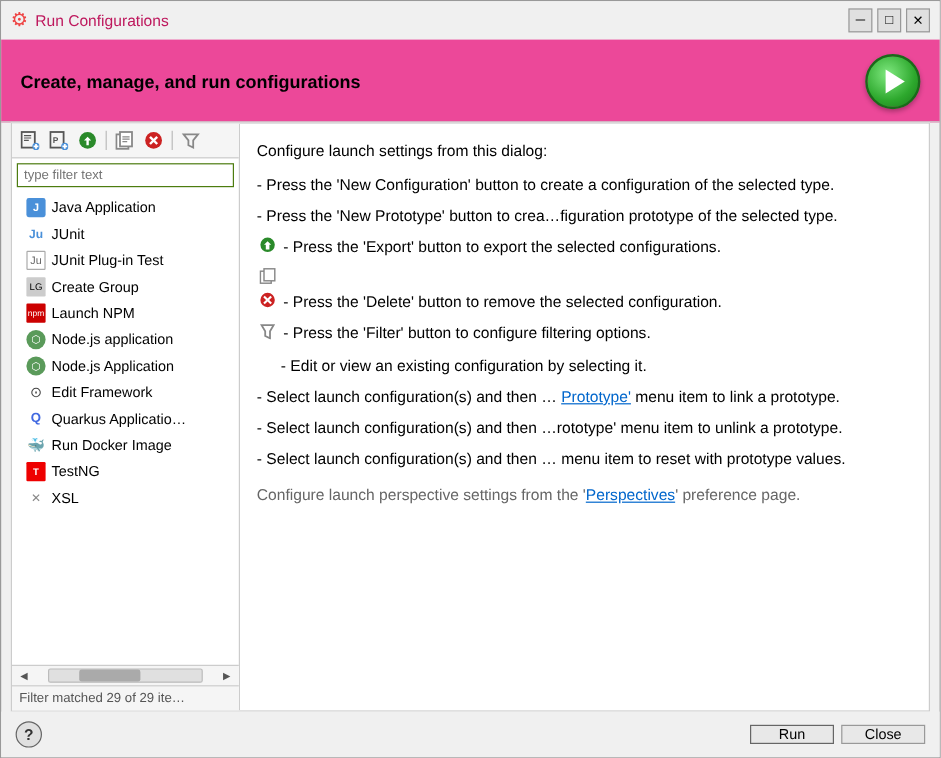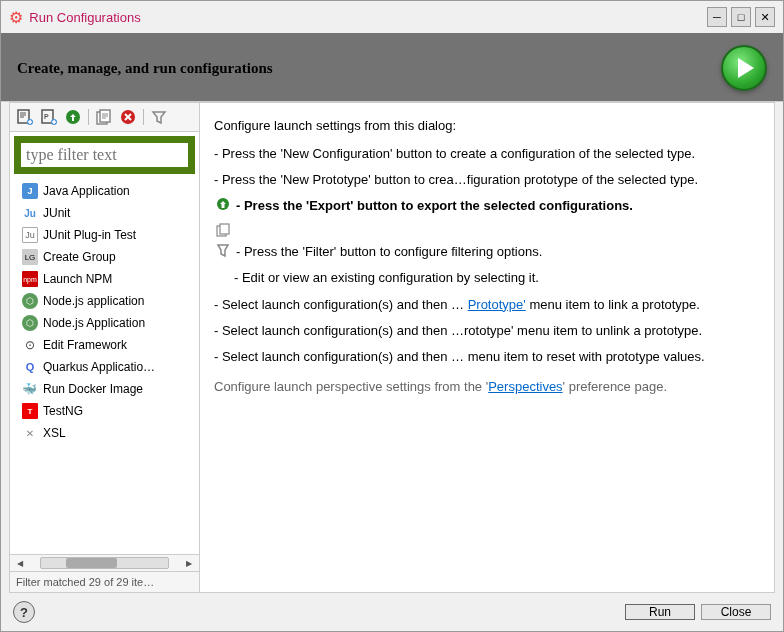--- a/index.html
+++ b/index.html
@@ -50,22 +50,21 @@
       align-items: center;
       justify-content: center;
       font-size: 11px;
     }
     .header-section {
       padding: 12px 16px 10px 16px;
       display: flex;
       align-items: center;
       justify-content: space-between;
       border-bottom: 1px solid #ccc;
-      background: #737373;
-      font-family: Liberation Serif, serif;
+      background: #ec4899;
     }
     .header-title {
       font-size: 15px;
       font-weight: bold;
       color: #000;
     }
     .run-button-circle {
       width: 46px;
       height: 46px;
       border-radius: 50%;
@@ -125,26 +124,25 @@
     }
     .toolbar-separator {
       width: 1px;
       height: 16px;
       background: #bbb;
       margin: 0 2px;
     }
     .filter-input {
       margin: 4px;
       padding: 3px 5px;
-      border: 7px solid #4d7c0f;
-      font-size: 16px;
+      border: 1px solid #4d7c0f;
+      font-size: 11px;
       color: #888;
       width: calc(100% - 8px);
       outline: none;
-      font-family: Liberation Serif, serif;
     }
     .tree-list {
       flex: 1;
       overflow-y: auto;
       padding: 2px 0;
     }
     .tree-item {
       display: flex;
       align-items: center;
       padding: 3px 8px 3px 12px;
@@ -413,36 +411,46 @@
 
       <div class="left-footer">
         <span>Filter matched 29 of 29 ite…</span>
       </div>
     </div>
 
     <div class="right-panel">
       <p style="margin-bottom:6px;">Configure launch settings from this dialog:</p>
       <p style="margin-bottom:4px;">- Press the 'New Configuration' button to create a configuration of the selected type.</p>
       <p style="margin-bottom:4px;">- Press the 'New Prototype' button to crea…figuration prototype of the selected type.</p>
-      <div class="right-content-line" style="margin-bottom:4px;font-weight:bold;">
+      <div class="right-content-line" style="margin-bottom:4px;">
         <div class="right-content-icon">
           <svg width="14" height="14" viewBox="0 0 14 14">
               <circle cx="7" cy="7" r="6" fill="#2a8a2a"></circle>
               <path d="M4 7 L7 4 L10 7 L8.5 7 L8.5 11 L5.5 11 L5.5 7 Z" fill="white"></path>
             </svg>
         </div>
         <span>- Press the 'Export' button to export the selected configurations.</span>
       </div>
       <div class="right-content-line" style="margin-bottom:4px;">
         <div class="right-content-icon">
           <svg width="14" height="14" viewBox="0 0 14 14">
               <rect x="1" y="3" width="9" height="10" fill="white" stroke="#888" stroke-width="1.2"></rect>
               <rect x="4" y="1" width="9" height="10" fill="white" stroke="#888" stroke-width="1.2"></rect>
             </svg>
         </div>
+      </div>
+      <div class="right-content-line" style="margin-bottom:4px;">
+        <div class="right-content-icon">
+          <svg width="14" height="14" viewBox="0 0 14 14">
+              <circle cx="7" cy="7" r="6" fill="#cc2222"></circle>
+              <line x1="4" y1="4" x2="10" y2="10" stroke="white" stroke-width="1.8"></line>
+              <line x1="10" y1="4" x2="4" y2="10" stroke="white" stroke-width="1.8"></line>
+            </svg>
+        </div>
+        <span>- Press the 'Delete' button to remove the selected configuration.</span>
       </div>
       <div class="right-content-line" style="margin-bottom:4px;">
         <div class="right-content-icon">
           <svg width="14" height="14" viewBox="0 0 14 14">
               <path d="M2 2 L12 2 L9 7 L9 13 L5 11 L5 7 Z" fill="none" stroke="#888" stroke-width="1.5"></path>
             </svg>
         </div>
         <span>- Press the 'Filter' button to configure filtering options.</span>
       </div>
       <p style="margin-bottom:4px; padding-left:20px;">- Edit or view an existing configuration by selecting it.</p>

